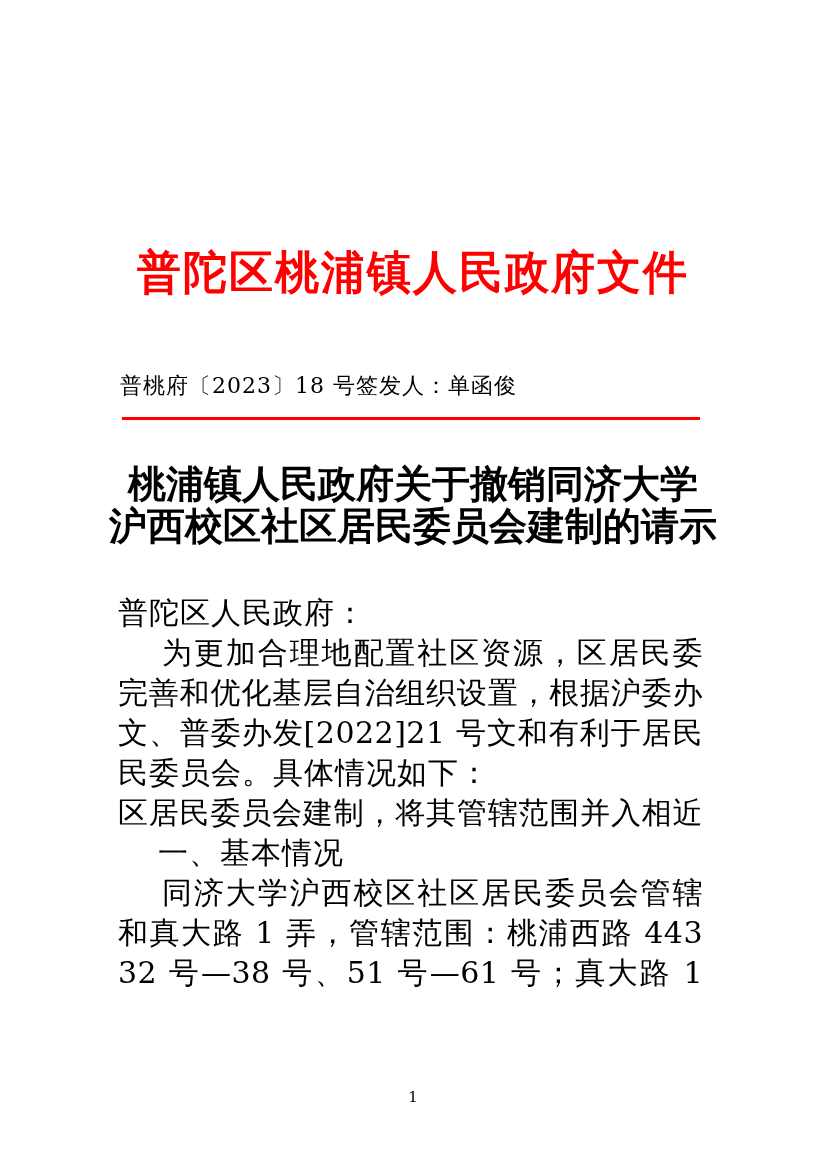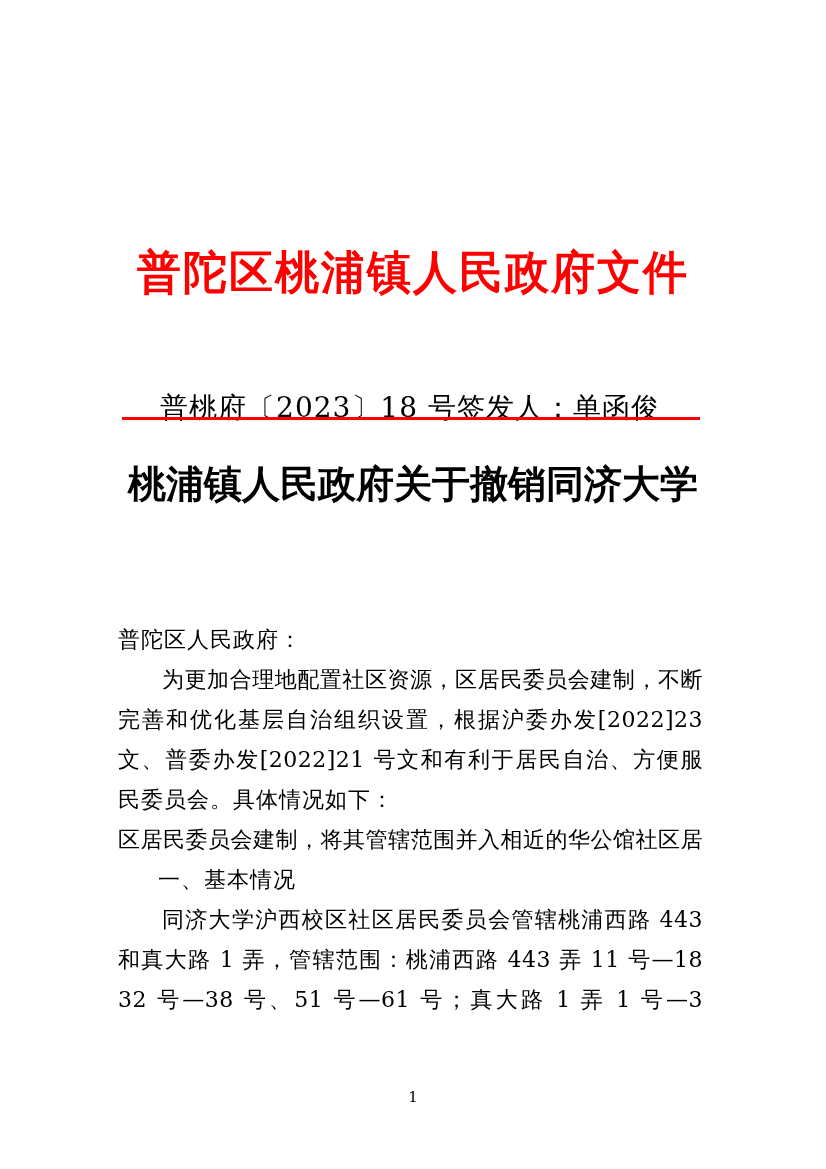--- a/index.html
+++ b/index.html
@@ -12,37 +12,37 @@
   }
   .org-title {
     position:absolute; top:234px; left:0; width:100%;
     text-align:center; color:var(--accent);
     font-size:44px; font-weight:bold; letter-spacing:2px;
     font-family:"DejaVu Serif","Liberation Serif",serif;
     transform:scaleY(1.04); transform-origin:top center;
     white-space:nowrap;
   }
   .docnum-row {
-    position:absolute; top:381px; left:120px; width:580px;
-    display:flex; justify-content:center; align-items:flex-end;
-    font-size:28px; letter-spacing:1px; white-space:nowrap;
+    position:absolute; top:363px; left:120px; width:580px;
+    display:flex; justify-content:flex-start; align-items:flex-end;
+    font-size:22px; letter-spacing:1px; white-space:nowrap;
   }
   .red-rule {
     position:absolute; top:409px; left:122px; width:578px; height:3px;
     background:var(--accent);
   }
   .doc-title {
     position:absolute; top:455px; left:0; width:100%;
     text-align:center; font-weight:bold; font-size:38px; line-height:42px;
     font-family:"DejaVu Serif","Liberation Serif",serif;
     white-space:nowrap;
   }
   .body-text {
-    position:absolute; top:612px; left:118px; width:585px;
-    font-size:22px; line-height:40px;
+    position:absolute; top:585px; left:118px; width:585px;
+    font-size:30px; line-height:40px;
   }
   .body-text .line {
     text-align:justify; text-align-last:justify;
     letter-spacing:0.5px; height:40px; overflow:hidden;
   }
   .body-text .line.no-just { text-align:left; text-align-last:left; letter-spacing:1px; }
   .body-text .line.indent { text-indent:44px; }
   .body-text .line.heading {
     font-weight:normal; text-indent:40px;
     font-family:"DejaVu Sans","Liberation Sans",sans-serif;
@@ -63,20 +63,21 @@
 
   <div class="docnum-row">
     <span>普桃府〔2023〕18 号</span>
     <span>签发人：单函俊</span>
   </div>
 
   <div class="red-rule"></div>
 
   <div class="doc-title">
     <div>桃浦镇人民政府关于撤销同济大学</div>
+    <div>沪西校区社区居民委员会建制的请示</div>
   </div>
 
   <div class="body-text">
       <div class="line no-just">普陀区人民政府：</div>
       <div class="line indent">为更加合理地配置社区资源，区居民委员会建制，不断</div>
       <div class="line">完善和优化基层自治组织设置，根据沪委办发[2022]23 号</div>
       <div class="line">文、普委办发[2022]21 号文和有利于居民自治、方便服务管</div>
       <div class="line no-just">民委员会。具体情况如下：</div>
       <div class="line">区居民委员会建制，将其管辖范围并入相近的华公馆社区居</div>
       <div class="line no-just heading">一、基本情况</div>

